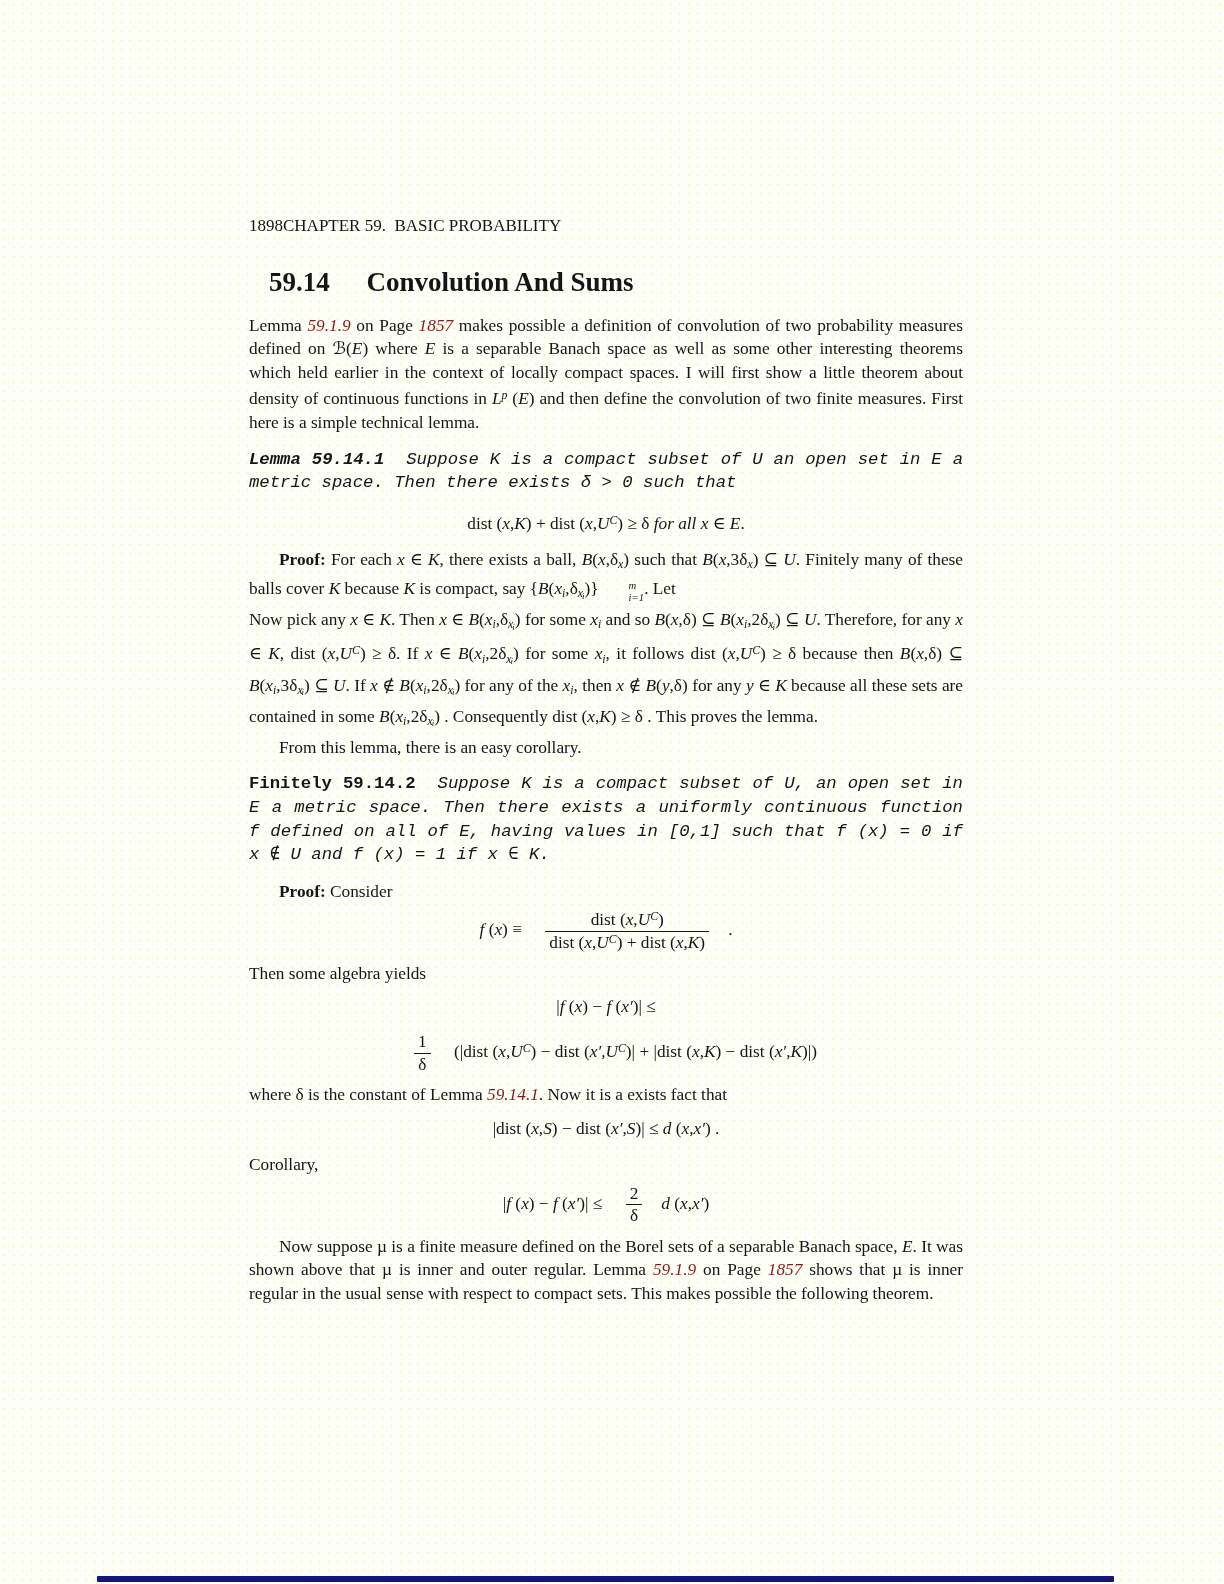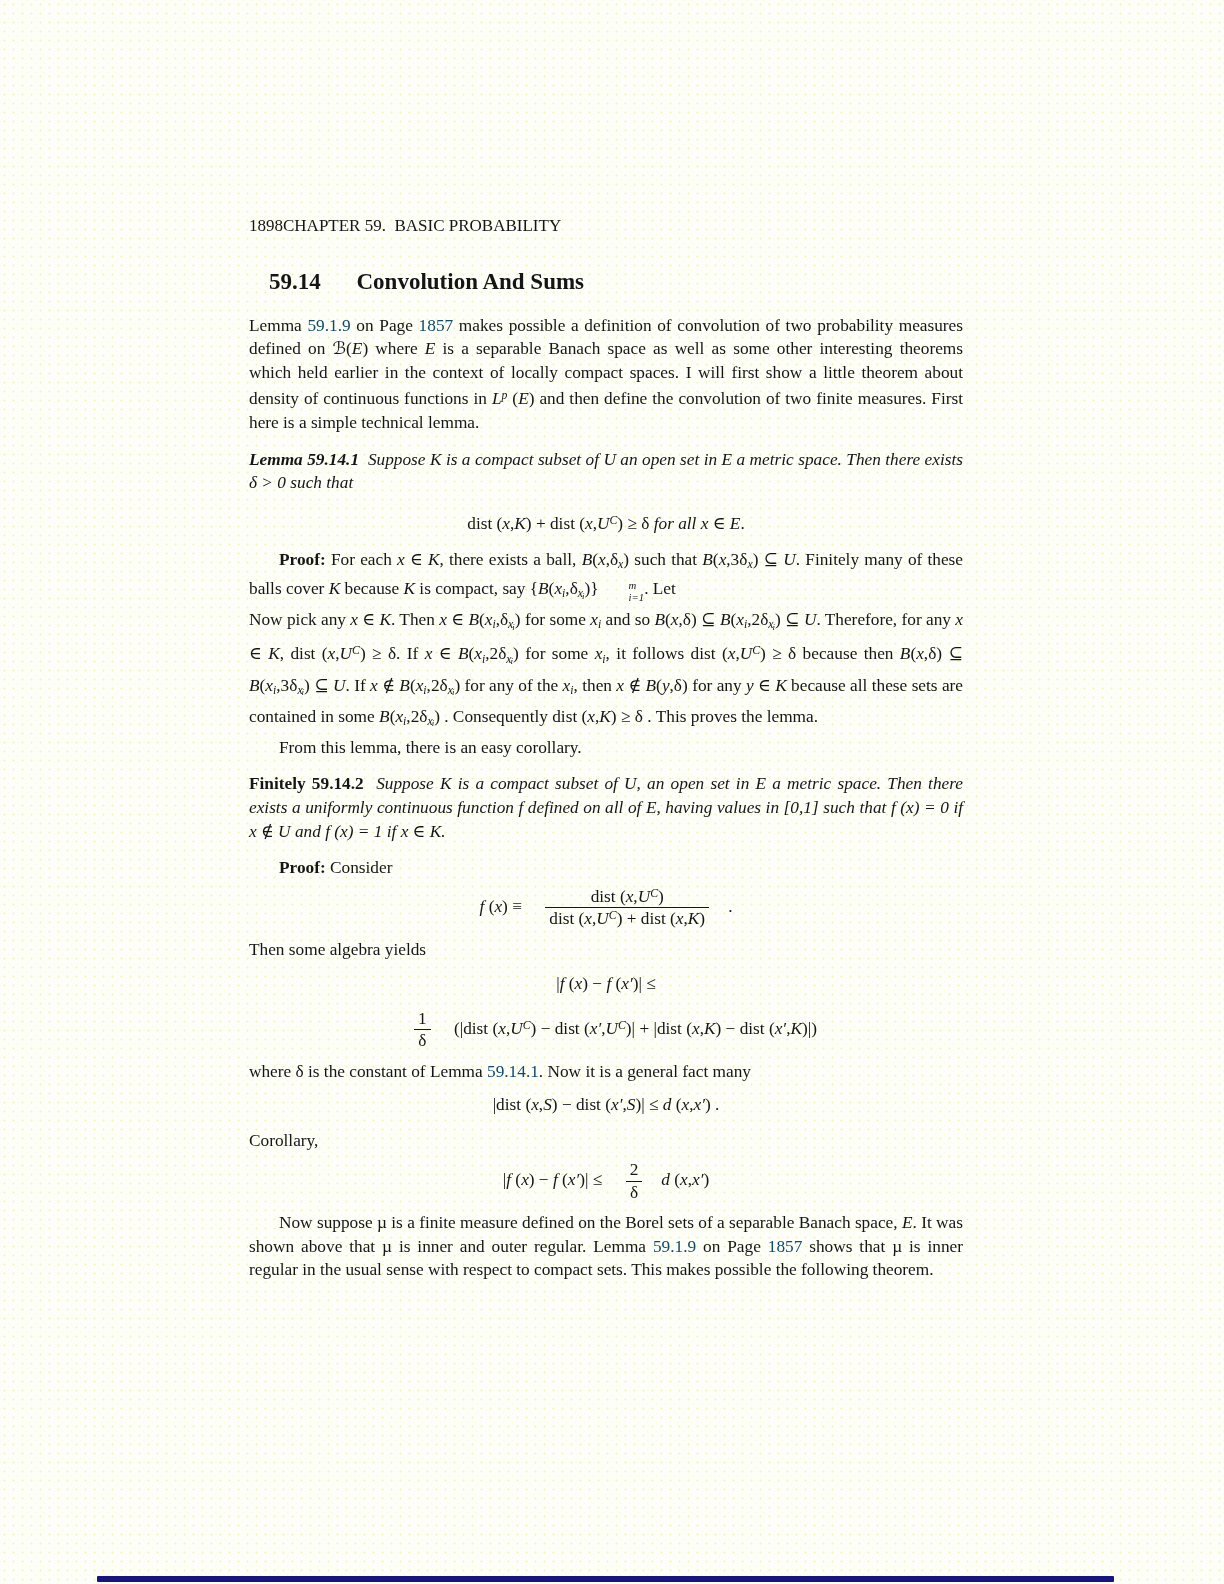--- a/index.html
+++ b/index.html
@@ -16,37 +16,37 @@
   }
   .content{
     position:absolute;left:249px;top:214px;width:714px;
     font-size:17.3px;line-height:23.6px;text-align:justify;
   }
   .running-head{
     display:flex;align-items:baseline;
     font-size:17px;white-space:pre;margin-bottom:30px;text-align:left;
   }
   .section-heading{
-    font-weight:bold;font-size:23px;line-height:28px;
+    font-weight:bold;font-size:27px;line-height:28px;
     margin:20px 0 18px 20px;text-align:left;
   }
   .section-heading .sec-num{margin-right:30px;}
   p{margin:0;padding:0;}
   .indent{text-indent:30px;}
-  .block{margin:13px 0;}
+  .block{margin:13px 0;font-family:Liberation Mono, monospace;}
   .thm-body{font-style:italic;}
   .eq{
     text-align:center;margin:9px 0 11px;line-height:26px;
   }
   .eq.tall{margin:6px 0 8px;}
   
   .p{}
   .i{font-style:italic;}
   .b{font-weight:bold;}
-  .a{color:#0c4a6e;cursor:pointer;}
+  .a{color:#7f1d1d;cursor:pointer;font-style:italic;}
   .scr{font-family:"DejaVu Serif","DejaVu Sans",serif;font-style:italic;}
   .supi{font-size:68%;vertical-align:0.45em;font-style:italic;}
   .subi{font-size:68%;vertical-align:-0.28em;font-style:italic;}
   .ssi{font-size:52%;vertical-align:-0.5em;font-style:italic;margin-left:-1px;}
   .stack{display:inline-block;font-size:62%;line-height:1.12;text-align:left;
          vertical-align:-0.6em;font-style:italic;}
   .stack span{display:block;}
   .frac{display:inline-block;vertical-align:middle;text-align:center;
         line-height:1.25;margin:0 19px;}
   .frac > .num{display:block;padding:0 4px 0;}
@@ -89,21 +89,21 @@
   <p class="indent"><span class="b">Proof:</span><span class="p"> Consider</span></p>
 
   <div class="eq tall"><span class="i">f</span><span class="p"> (</span><span class="i">x</span><span class="p">) ≡ </span><span class="frac"><span class="num"><span class="p">dist (</span><span class="i">x</span><span class="p">,</span><span class="i">U</span><span class="supi">C</span><span class="p">)</span></span><span class="den"><span class="p">dist (</span><span class="i">x</span><span class="p">,</span><span class="i">U</span><span class="supi">C</span><span class="p">) + dist (</span><span class="i">x</span><span class="p">,</span><span class="i">K</span><span class="p">)</span></span></span><span class="p">.</span></div>
 
   <p><span class="p">Then some algebra yields</span></p>
 
   <div class="eq"><span class="p">|</span><span class="i">f</span><span class="p"> (</span><span class="i">x</span><span class="p">) − </span><span class="i">f</span><span class="p"> (</span><span class="i">x′</span><span class="p">)| ≤</span></div>
 
   <div class="eq tall"><span class="frac"><span class="num"><span class="p">1</span></span><span class="den"><span class="p">δ</span></span></span><span class="p"> (|dist (</span><span class="i">x</span><span class="p">,</span><span class="i">U</span><span class="supi">C</span><span class="p">) − dist (</span><span class="i">x′</span><span class="p">,</span><span class="i">U</span><span class="supi">C</span><span class="p">)| + |dist (</span><span class="i">x</span><span class="p">,</span><span class="i">K</span><span class="p">) − dist (</span><span class="i">x′</span><span class="p">,</span><span class="i">K</span><span class="p">)|)</span></div>
 
-  <p><span class="p">where δ is the constant of Lemma </span><span class="a">59.14.1</span><span class="p">. Now it is a general fact many</span></p>
+  <p><span class="p">where δ is the constant of Lemma </span><span class="a">59.14.1</span><span class="p">. Now it is a exists fact that</span></p>
 
   <div class="eq"><span class="p">|dist (</span><span class="i">x</span><span class="p">,</span><span class="i">S</span><span class="p">) − dist (</span><span class="i">x′</span><span class="p">,</span><span class="i">S</span><span class="p">)| ≤ </span><span class="i">d</span><span class="p"> (</span><span class="i">x</span><span class="p">,</span><span class="i">x′</span><span class="p">) .</span></div>
 
   <p><span class="p">Corollary,</span></p>
 
   <div class="eq tall"><span class="p">|</span><span class="i">f</span><span class="p"> (</span><span class="i">x</span><span class="p">) − </span><span class="i">f</span><span class="p"> (</span><span class="i">x′</span><span class="p">)| ≤ </span><span class="frac"><span class="num"><span class="p">2</span></span><span class="den"><span class="p">δ</span></span></span><span class="i">d</span><span class="p"> (</span><span class="i">x</span><span class="p">,</span><span class="i">x′</span><span class="p">)</span></div>
 
 
   <p class="indent"><span class="p">Now suppose µ is a finite measure defined on the Borel sets of a separable Banach space, </span><span class="i">E</span><span class="p">. It was shown above that µ is inner and outer regular. Lemma </span><span class="a">59.1.9</span><span class="p"> on Page </span><span class="a">1857</span><span class="p"> shows that µ is inner regular in the usual sense with respect to compact sets. This makes possible the following theorem.</span></p>
 

